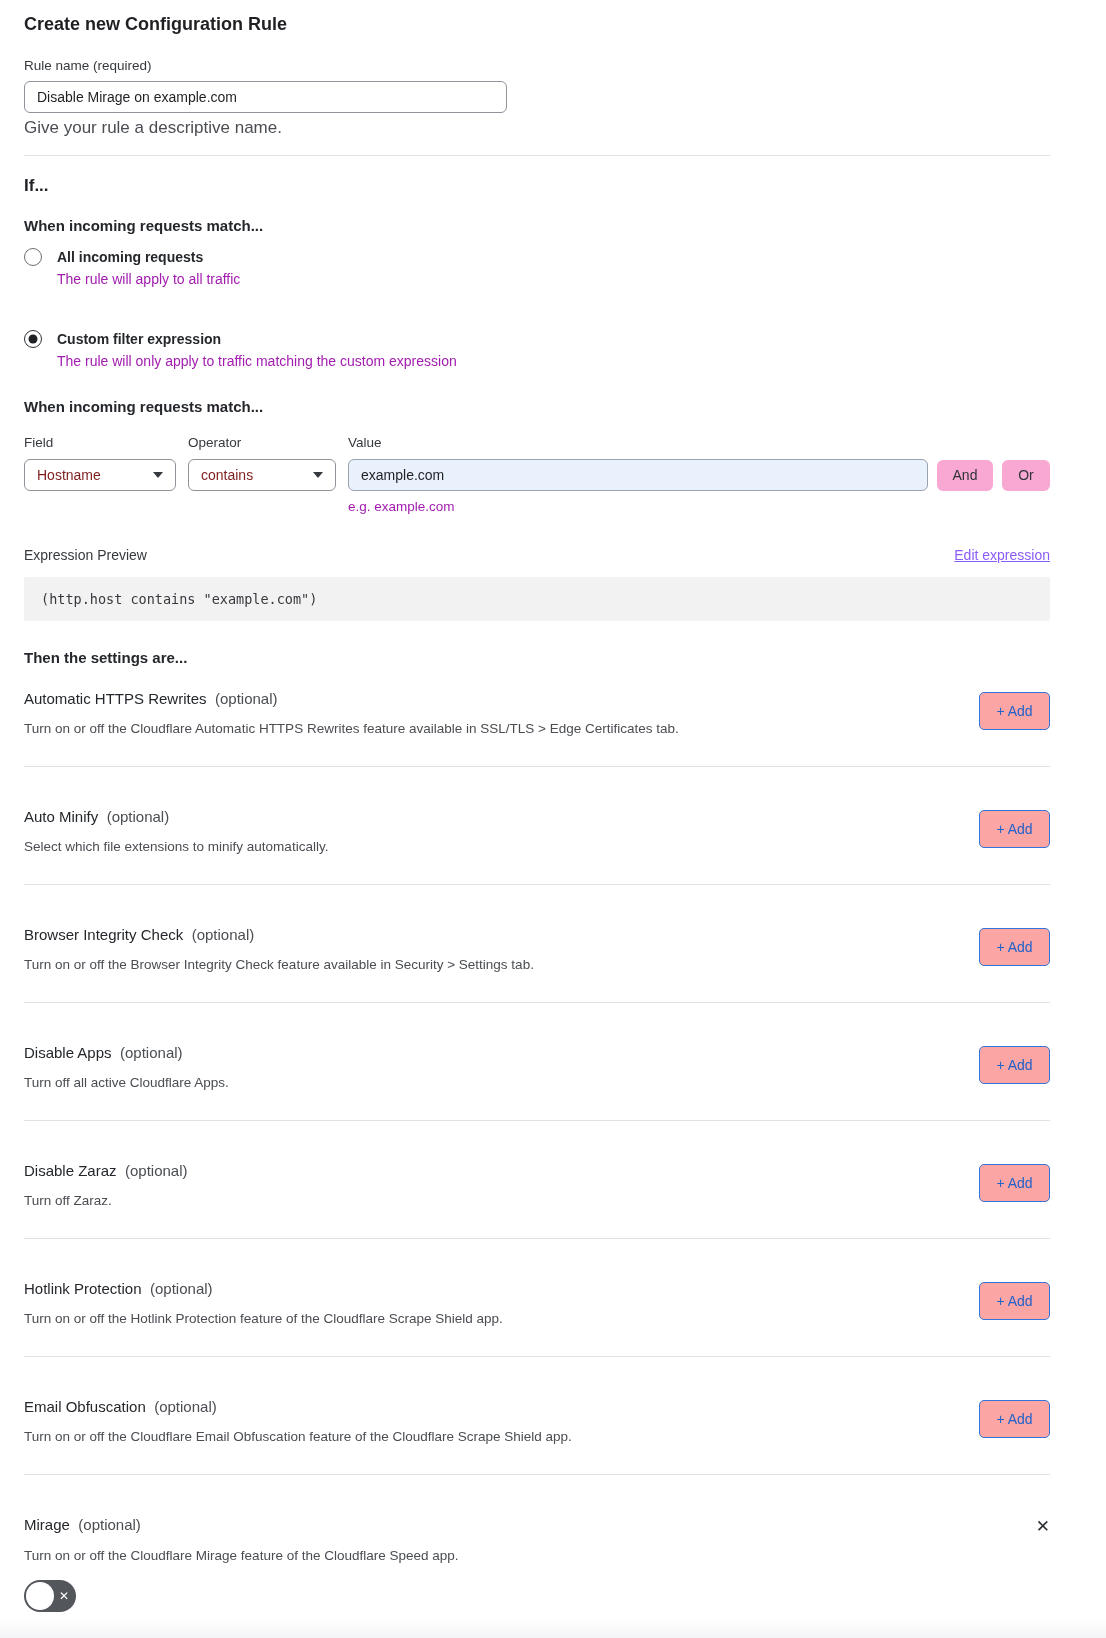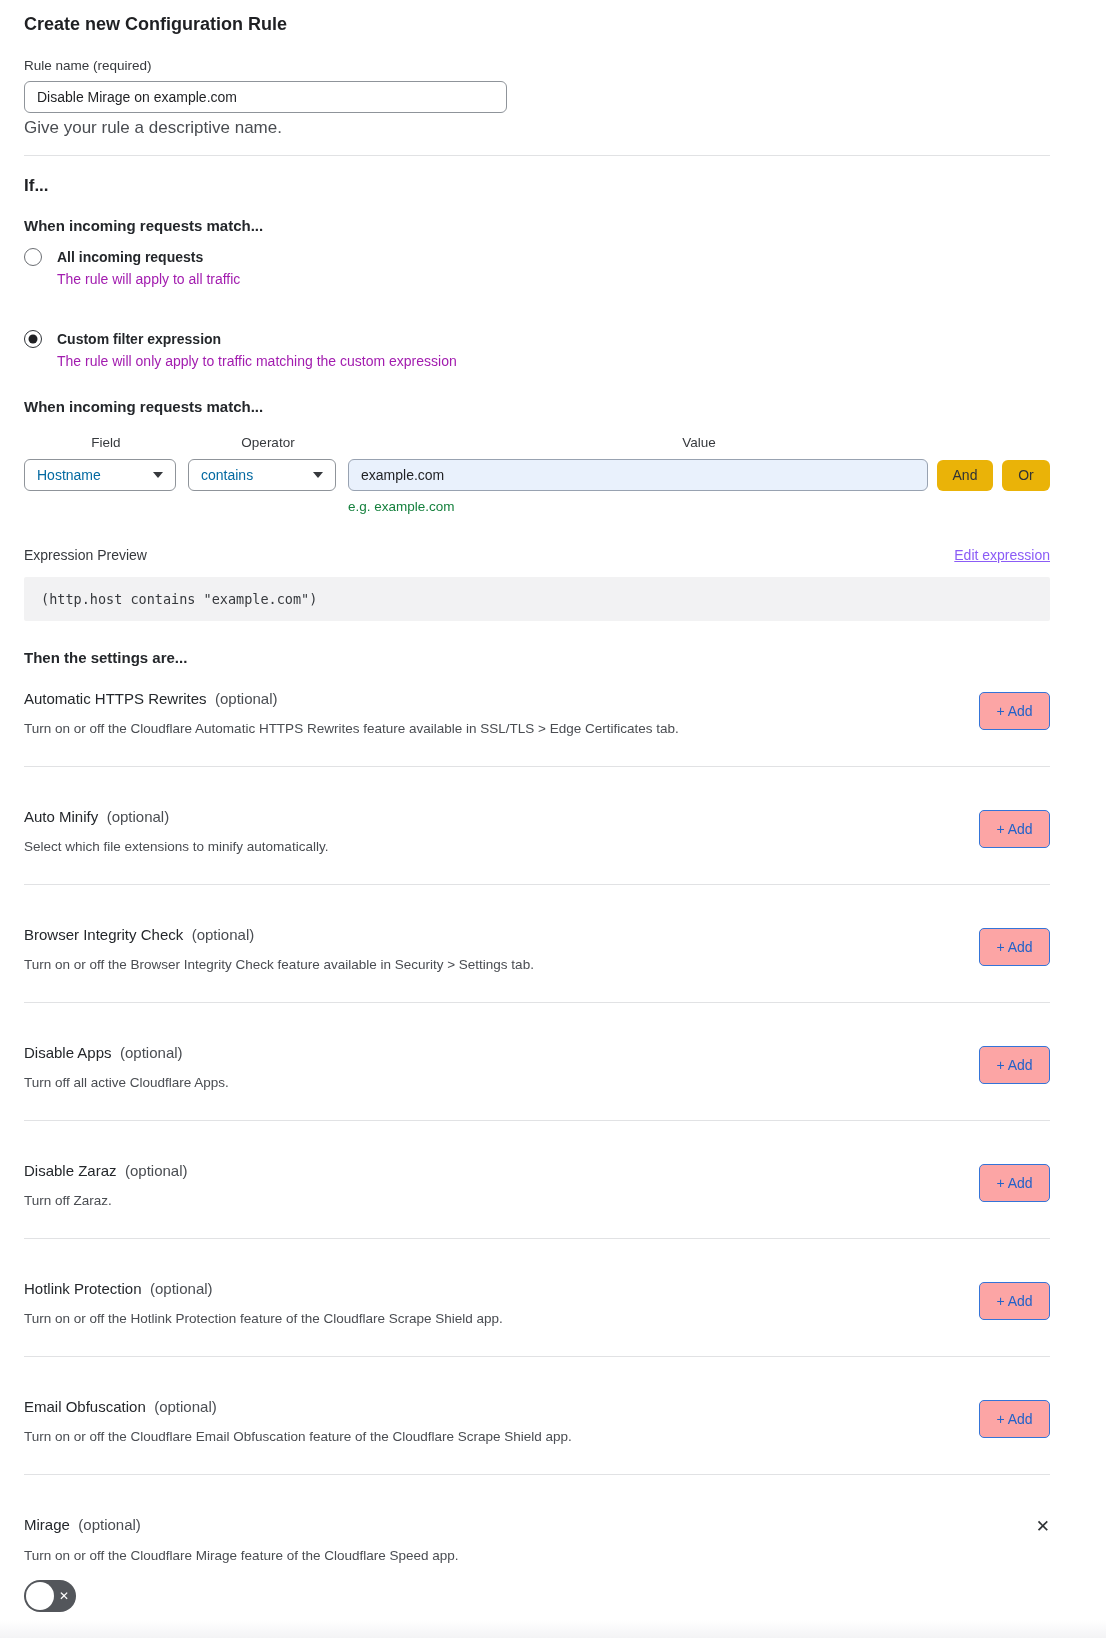--- a/index.html
+++ b/index.html
@@ -33,46 +33,46 @@
   .radio-option.checked .radio-circle { border-color: #2f3338; }
   .radio-option.checked .radio-circle::after {
     content: ""; position: absolute; left: 50%; top: 50%; transform: translate(-50%, -50%);
     width: 9px; height: 9px; border-radius: 50%; background: #1f2023;
   }
   .radio-text { margin-left: 15px; }
   .radio-label { font-size: 14px; line-height: 16px; font-weight: 700; color: #24272b; }
   .radio-desc { font-size: 14px; line-height: 17px; color: #a21caf; margin-top: 5px; }
 
   .builder-labels { display: flex; margin-top: 19px; }
-  .builder-labels .col-label { font-size: 13.5px; line-height: 15px; color: #36393d; text-align: center; }
+  .builder-labels .col-label { font-size: 13.5px; line-height: 15px; color: #36393d; }
   .builder-labels .col-field { width: 164px; }
   .builder-labels .col-operator { width: 160px; }
   .builder-labels .col-value { flex: 1; }
 
   .builder-row { display: flex; margin-top: 9px; align-items: center; }
   .select-box {
     height: 32px; border: 1px solid #8f949a; border-radius: 6px; background: #fff;
     display: flex; align-items: center; justify-content: space-between;
-    padding: 0 12px; font-size: 14px; color: #0369a1; cursor: pointer;
+    padding: 0 12px; font-size: 14px; color: #7f1d1d; cursor: pointer;
   }
   .select-field { width: 152px; margin-right: 12px; }
   .select-operator { width: 148px; margin-right: 12px; }
   .caret { width: 0; height: 0; border-left: 5px solid transparent; border-right: 5px solid transparent; border-top: 6px solid #36393d; }
   .value-input {
     flex: 1; height: 32px; border: 1px solid #98a2b1; border-radius: 6px;
     background: #e9f1fc; padding: 0 12px; font-family: "Liberation Sans", sans-serif;
     font-size: 14px; color: #1f2023; outline: none; margin-right: 9px; min-width: 0;
   }
   .conj-btn {
-    height: 31px; border: none; border-radius: 6px; background: #eab308;
+    height: 31px; border: none; border-radius: 6px; background: #f9a8d4;
     font-family: "Liberation Sans", sans-serif; font-size: 14px; color: #303336; cursor: pointer;
   }
   .and-btn { width: 56px; margin-right: 9px; }
   .or-btn { width: 48px; }
-  .value-helper { font-size: 13.5px; line-height: 16px; color: #15803d; margin-top: 8px; margin-left: 324px; }
+  .value-helper { font-size: 13.5px; line-height: 16px; color: #a21caf; margin-top: 8px; margin-left: 324px; }
 
   .preview-row { display: flex; justify-content: space-between; align-items: baseline; margin-top: 32px; }
   .preview-label { font-size: 14px; line-height: 17px; color: #36393d; }
   .edit-link { font-size: 14px; color: #8b5cf6; text-decoration: underline; cursor: pointer; }
   .code-block {
     margin-top: 13px; height: 44px; background: #f2f2f3; border-radius: 2px;
     display: flex; align-items: center; padding: 0 17px;
     font-family: "DejaVu Sans Mono", "Liberation Mono", monospace; font-size: 13.5px; color: #36393d;
   }
 

